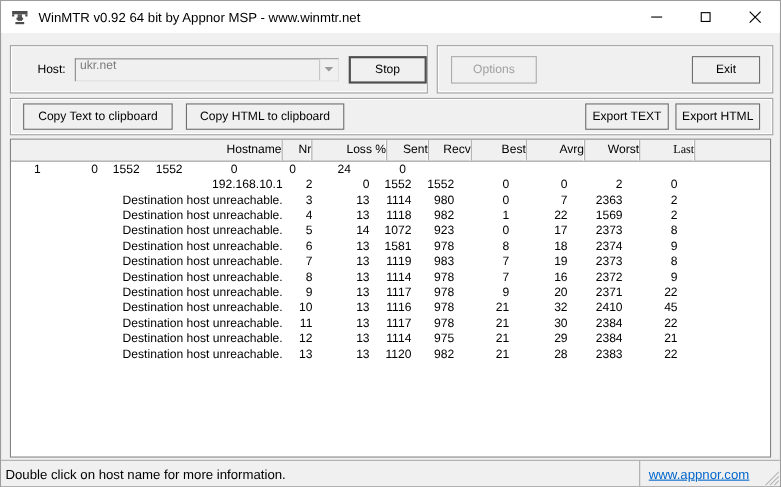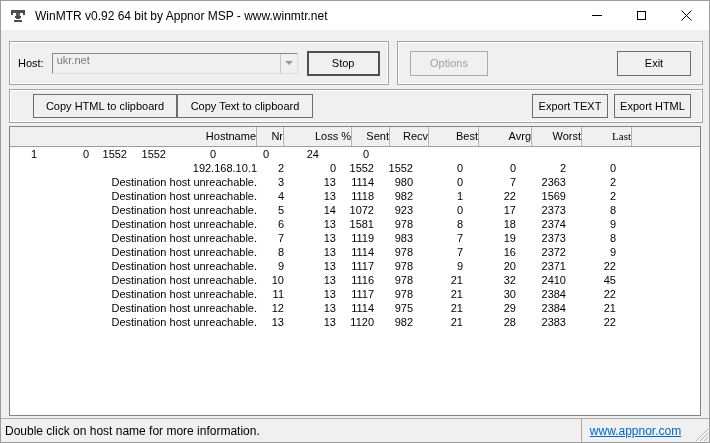--- a/index.html
+++ b/index.html
@@ -27,21 +27,21 @@
   .glyph-min { width: 10px; border-top: 1px solid #000; }
   .glyph-max { width: 9px; height: 9px; border: 1px solid #000; }
 
   
   .groupbox {
     position: absolute;
     border: 1px solid #a3a3a3;
     box-shadow: inset 0 0 0 1px #ffffff;
     display: flex; align-items: center;
   }
-  .gb-host { left: 8px; top: 40px; width: 380px; height: 44px; padding-left: 8px; }
+  .gb-host { left: 8px; top: 40px; width: 380px; height: 44px; padding-left: 24px; }
   .gb-actions { left: 396px; top: 40px; width: 306px; height: 44px; }
   .gb-clipboard { left: 8px; top: 88px; width: 694px; height: 34px; padding: 0 11px; }
 
   
   .btn {
     font-family: "Liberation Sans", sans-serif;
     font-size: 11px; color: #000;
     background: #f0f0f0;
     border: 1px solid #6e6e6e;
     height: 25px;
@@ -58,21 +58,21 @@
     border: 1px solid;
     border-color: #898989 #dedede #dedede #898989;
     display: flex; 
   }
   .combo-value { flex: 1; padding-left: 4px; color: #7c7c7c; overflow: hidden; white-space: nowrap; }
   .combo-arrow-btn { width: 17px; height: 100%; border-left: 1px solid #c6c6c6; display: flex; align-items: center; justify-content: center; background: #f0f0f0; }
   .combo-arrow { width: 0; height: 0; border-left: 4px solid transparent; border-right: 4px solid transparent; border-top: 4px solid #9a9a9a; }
 
   .stop-btn { width: 73px; margin-left: 9px; }
   .options-btn { width: 78px; margin-left: 12px; }
-  .exit-btn { width: 74px; margin-left: auto; margin-right: 11px; }
+  .exit-btn { width: 62px; margin-left: auto; margin-right: 11px; }
   .copytext-btn { width: 136px; height: 24px; }
   .copyhtml-btn { width: 144px; height: 24px; margin-left: 12px; }
   .exporttext-btn { width: 76px; height: 24px; margin-left: auto; }
   .exporthtml-btn { width: 77px; height: 24px; margin-left: 6px; }
 
   
   .listview {
     position: absolute; left: 8px; top: 125px;
     width: 692px; height: 290px;
     background: #ffffff;
@@ -152,22 +152,22 @@
     </div>
     <button class="btn btn-default stop-btn">Stop</button>
   </div>
 
   <div class="groupbox gb-actions">
     <button class="btn btn-disabled options-btn">Options</button>
     <button class="btn exit-btn">Exit</button>
   </div>
 
   <div class="groupbox gb-clipboard">
+    <button class="btn copytext-btn">Copy Text to clipboard</button>
     <button class="btn copyhtml-btn">Copy HTML to clipboard</button>
-    <button class="btn copytext-btn">Copy Text to clipboard</button>
     <button class="btn exporttext-btn">Export TEXT</button>
     <button class="btn exporthtml-btn">Export HTML</button>
   </div>
 
   <div class="listview">
     <div class="lv-header">
         <div class="hcell" style="width: 247px;">Hostname</div>
         <div class="hcell" style="width: 27px;">Nr</div>
         <div class="hcell" style="width: 68px;">Loss %</div>
         <div class="hcell" style="width: 38px;">Sent</div>

